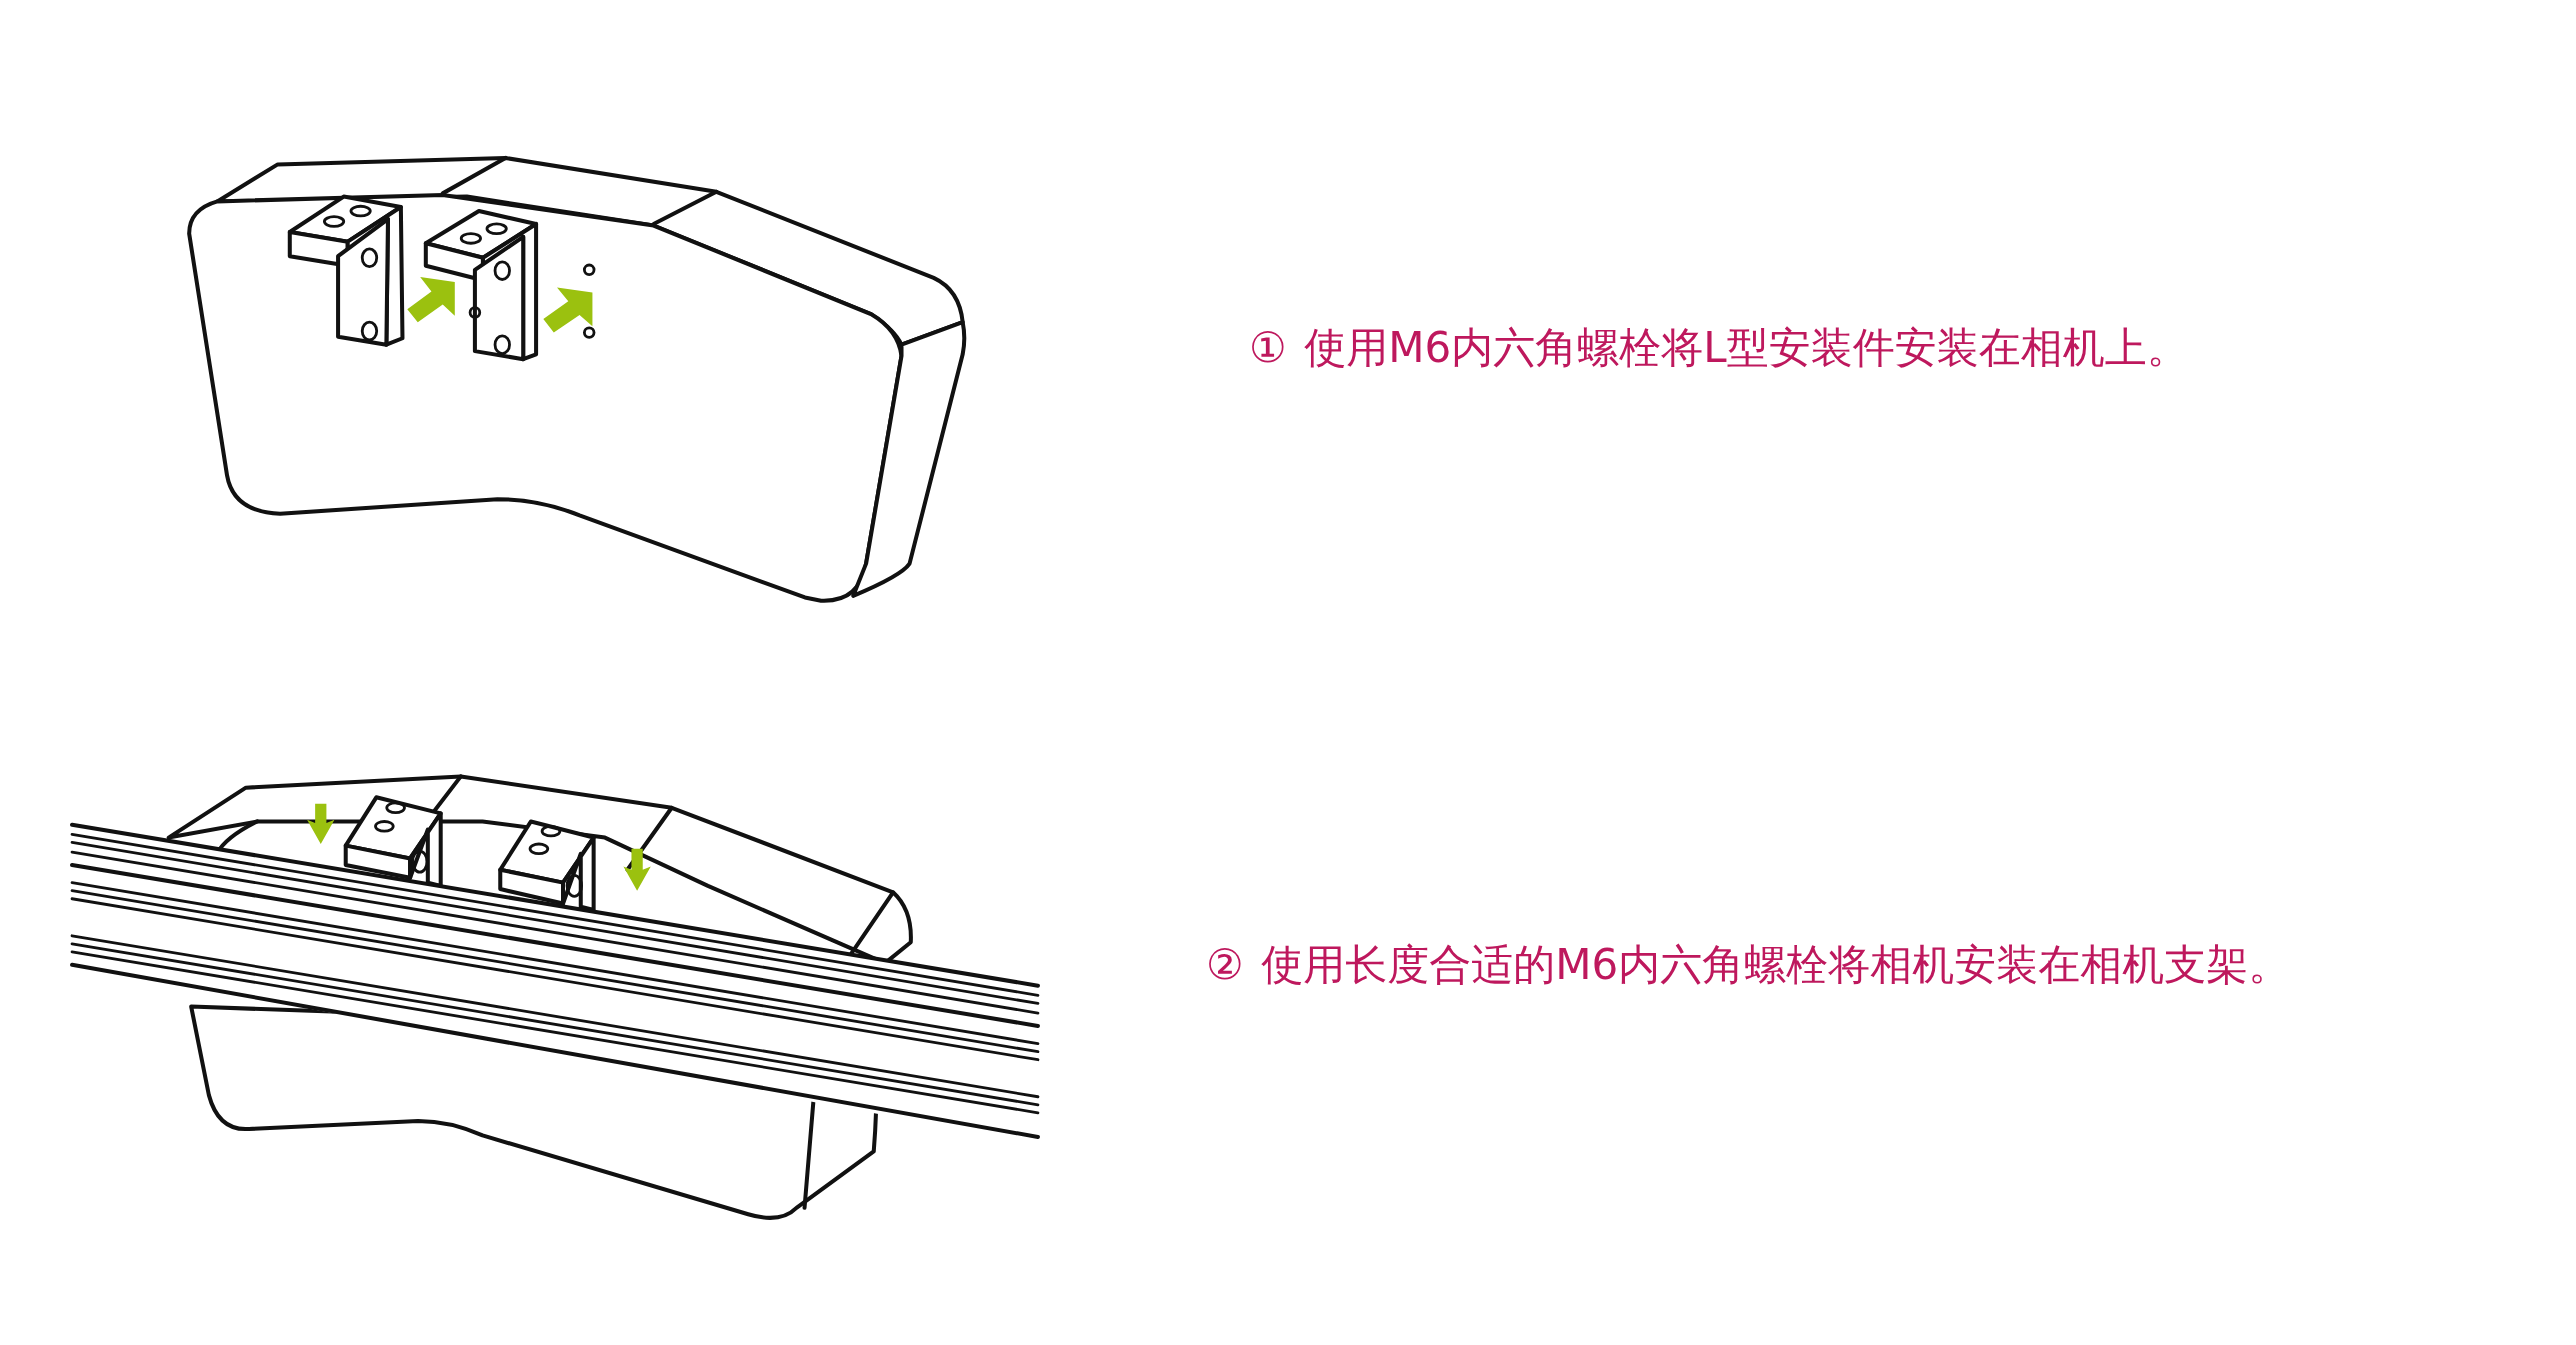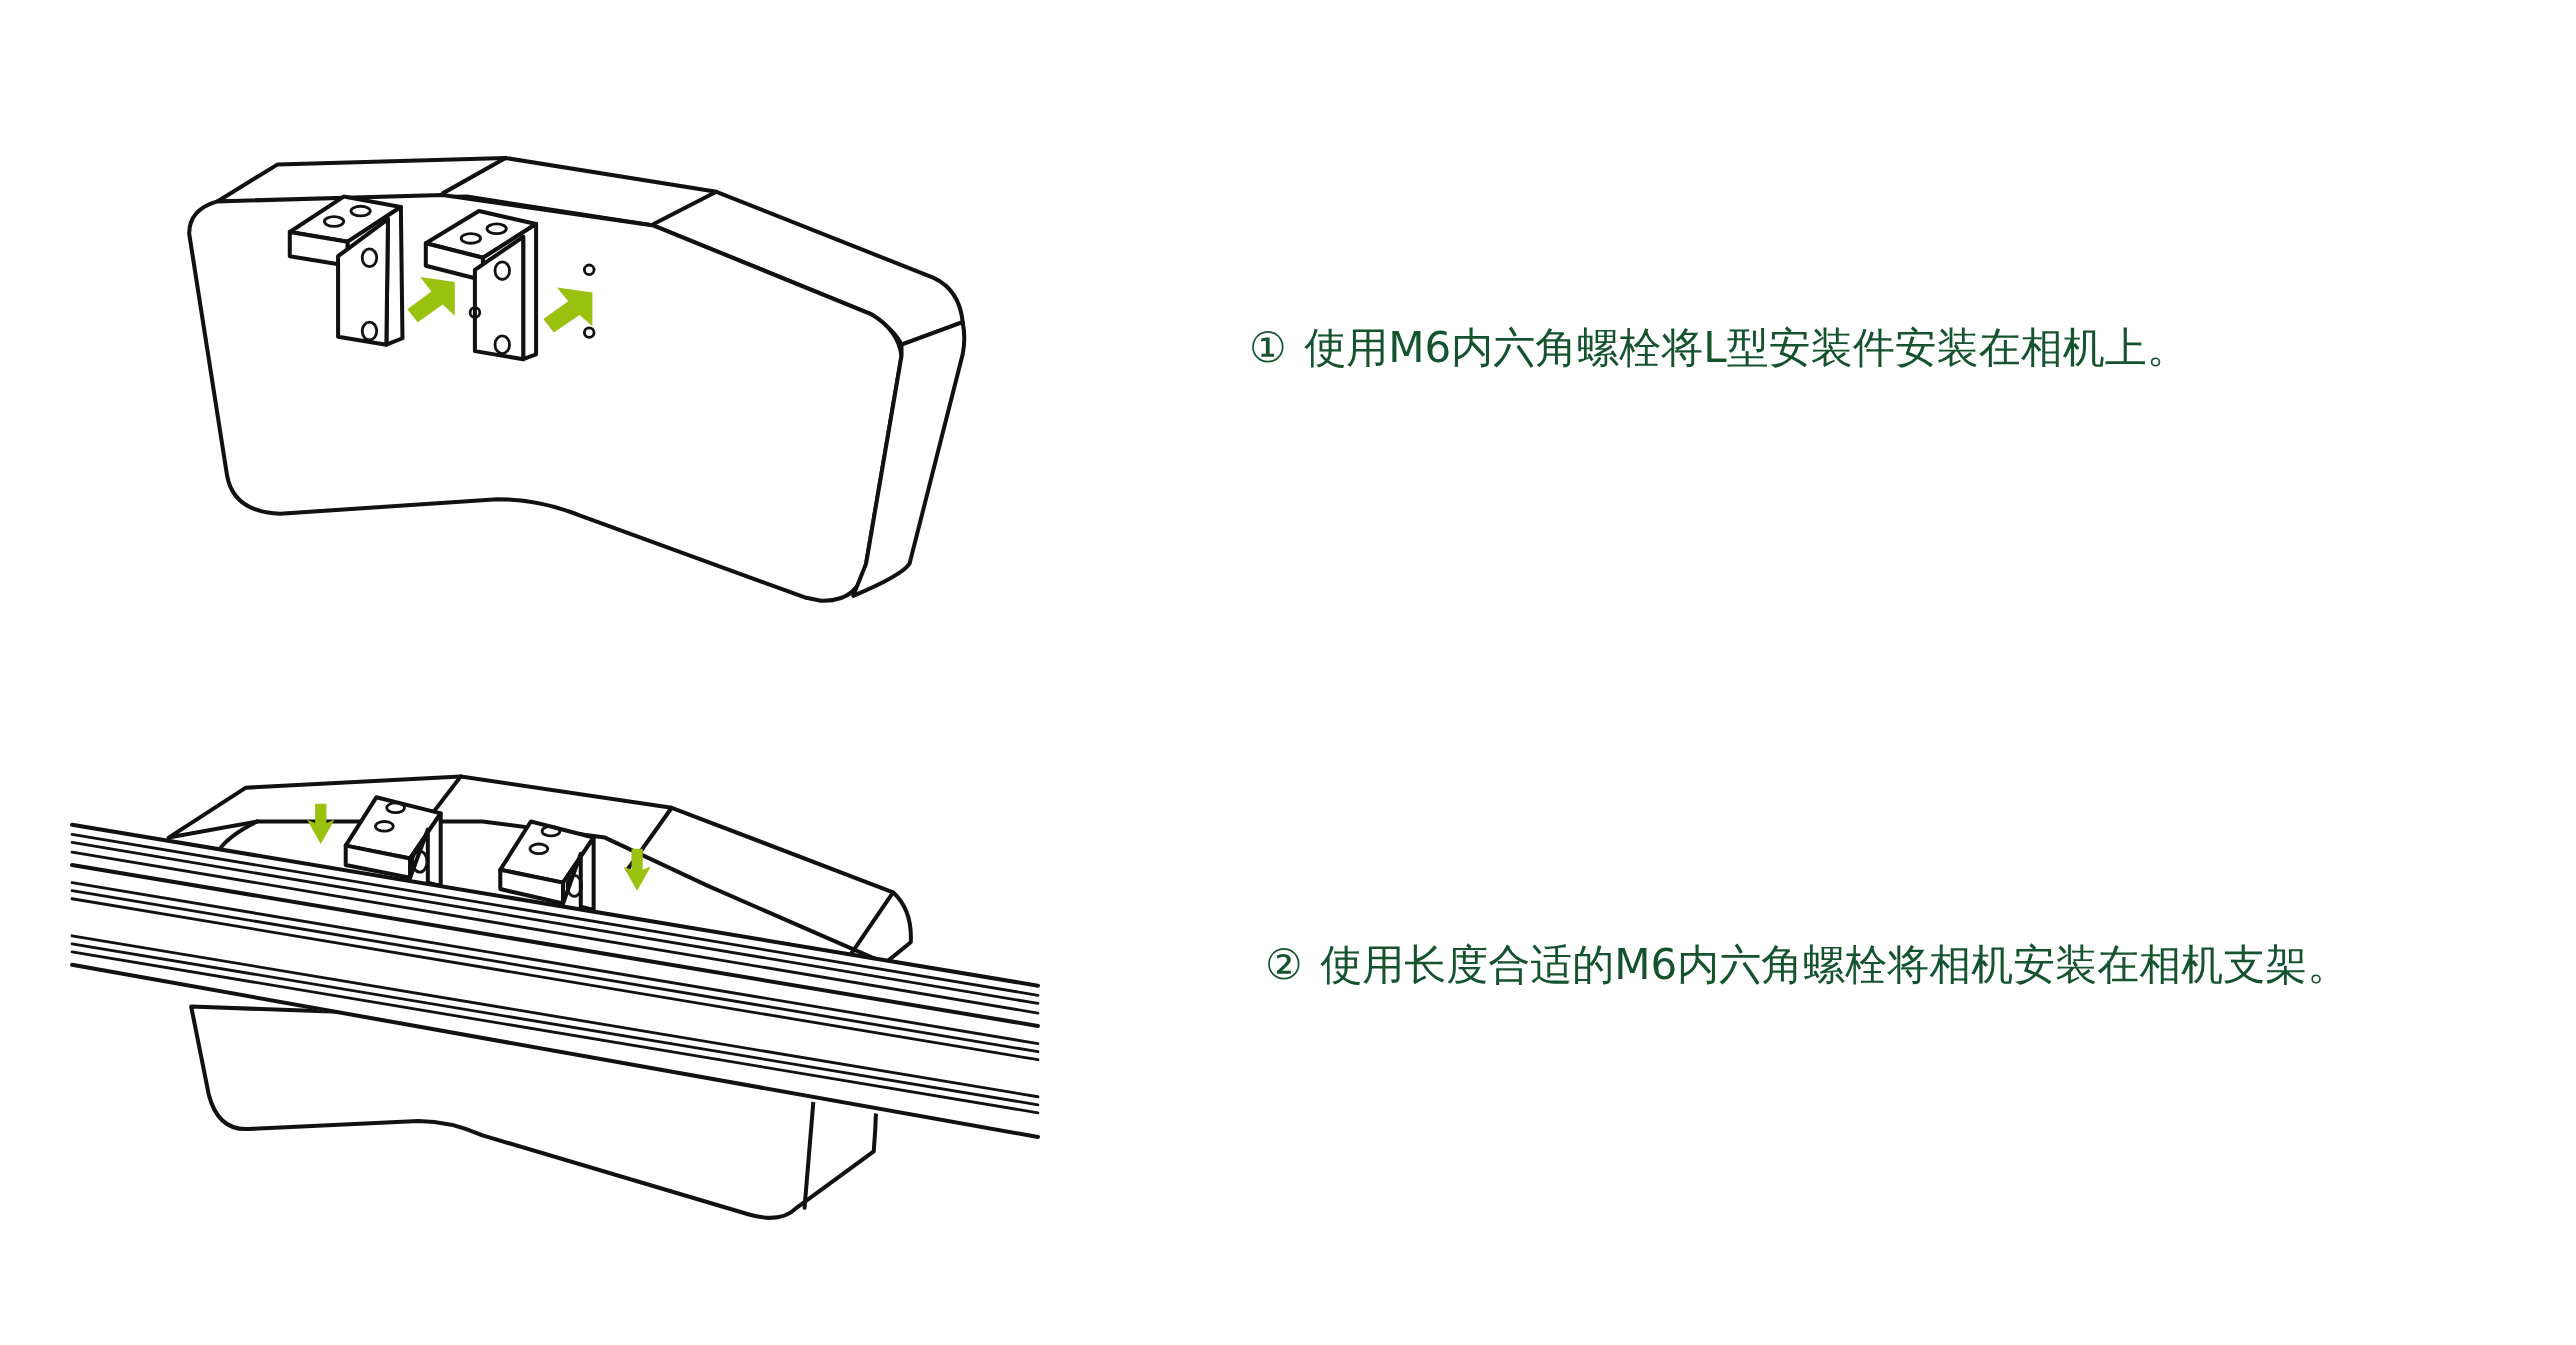--- a/index.html
+++ b/index.html
@@ -1,23 +1,23 @@
 <!DOCTYPE html>
 <html style="font-size:13px"><head>
 <meta charset="utf-8">
 <style>
   html, body { margin:0; padding:0; background:#ffffff; }
   body { width:2576px; height:1346px; position:relative; overflow:hidden;
          font-family:"DejaVu Sans","Liberation Sans",sans-serif; }
   .fig { position:absolute; }
   .fig svg { display:block; }
-  .step { position:absolute; color:#14532d; font-size:42px; line-height:52px; white-space:nowrap; letter-spacing:0px; }
+  .step { position:absolute; color:#be185d; font-size:42px; line-height:52px; white-space:nowrap; letter-spacing:0px; }
   .step .num { display:inline-block; margin-right:17.7px; }
   #step1 { left:1249px; top:322px; }
-  #step2 { left:1265px; top:939px;text-align:right; }
+  #step2 { left:1206px; top:939px;text-align:right; }
   .ln { fill:none; stroke:#111; stroke-width:5; stroke-linejoin:round; stroke-linecap:round; }
   .ln-thin { fill:none; stroke:#111; stroke-width:3.5; stroke-linejoin:round; stroke-linecap:round; }
   .face { fill:#ffffff; stroke:#111; stroke-width:5; stroke-linejoin:round; }
   .arrow { fill:#9bc10f; stroke:none; }
 </style>
 </head>
 <body>
 
 <div class="fig" id="fig1" style="left:161px; top:145px;">
   <svg width="821" height="467" viewBox="180 180 1020 580">

